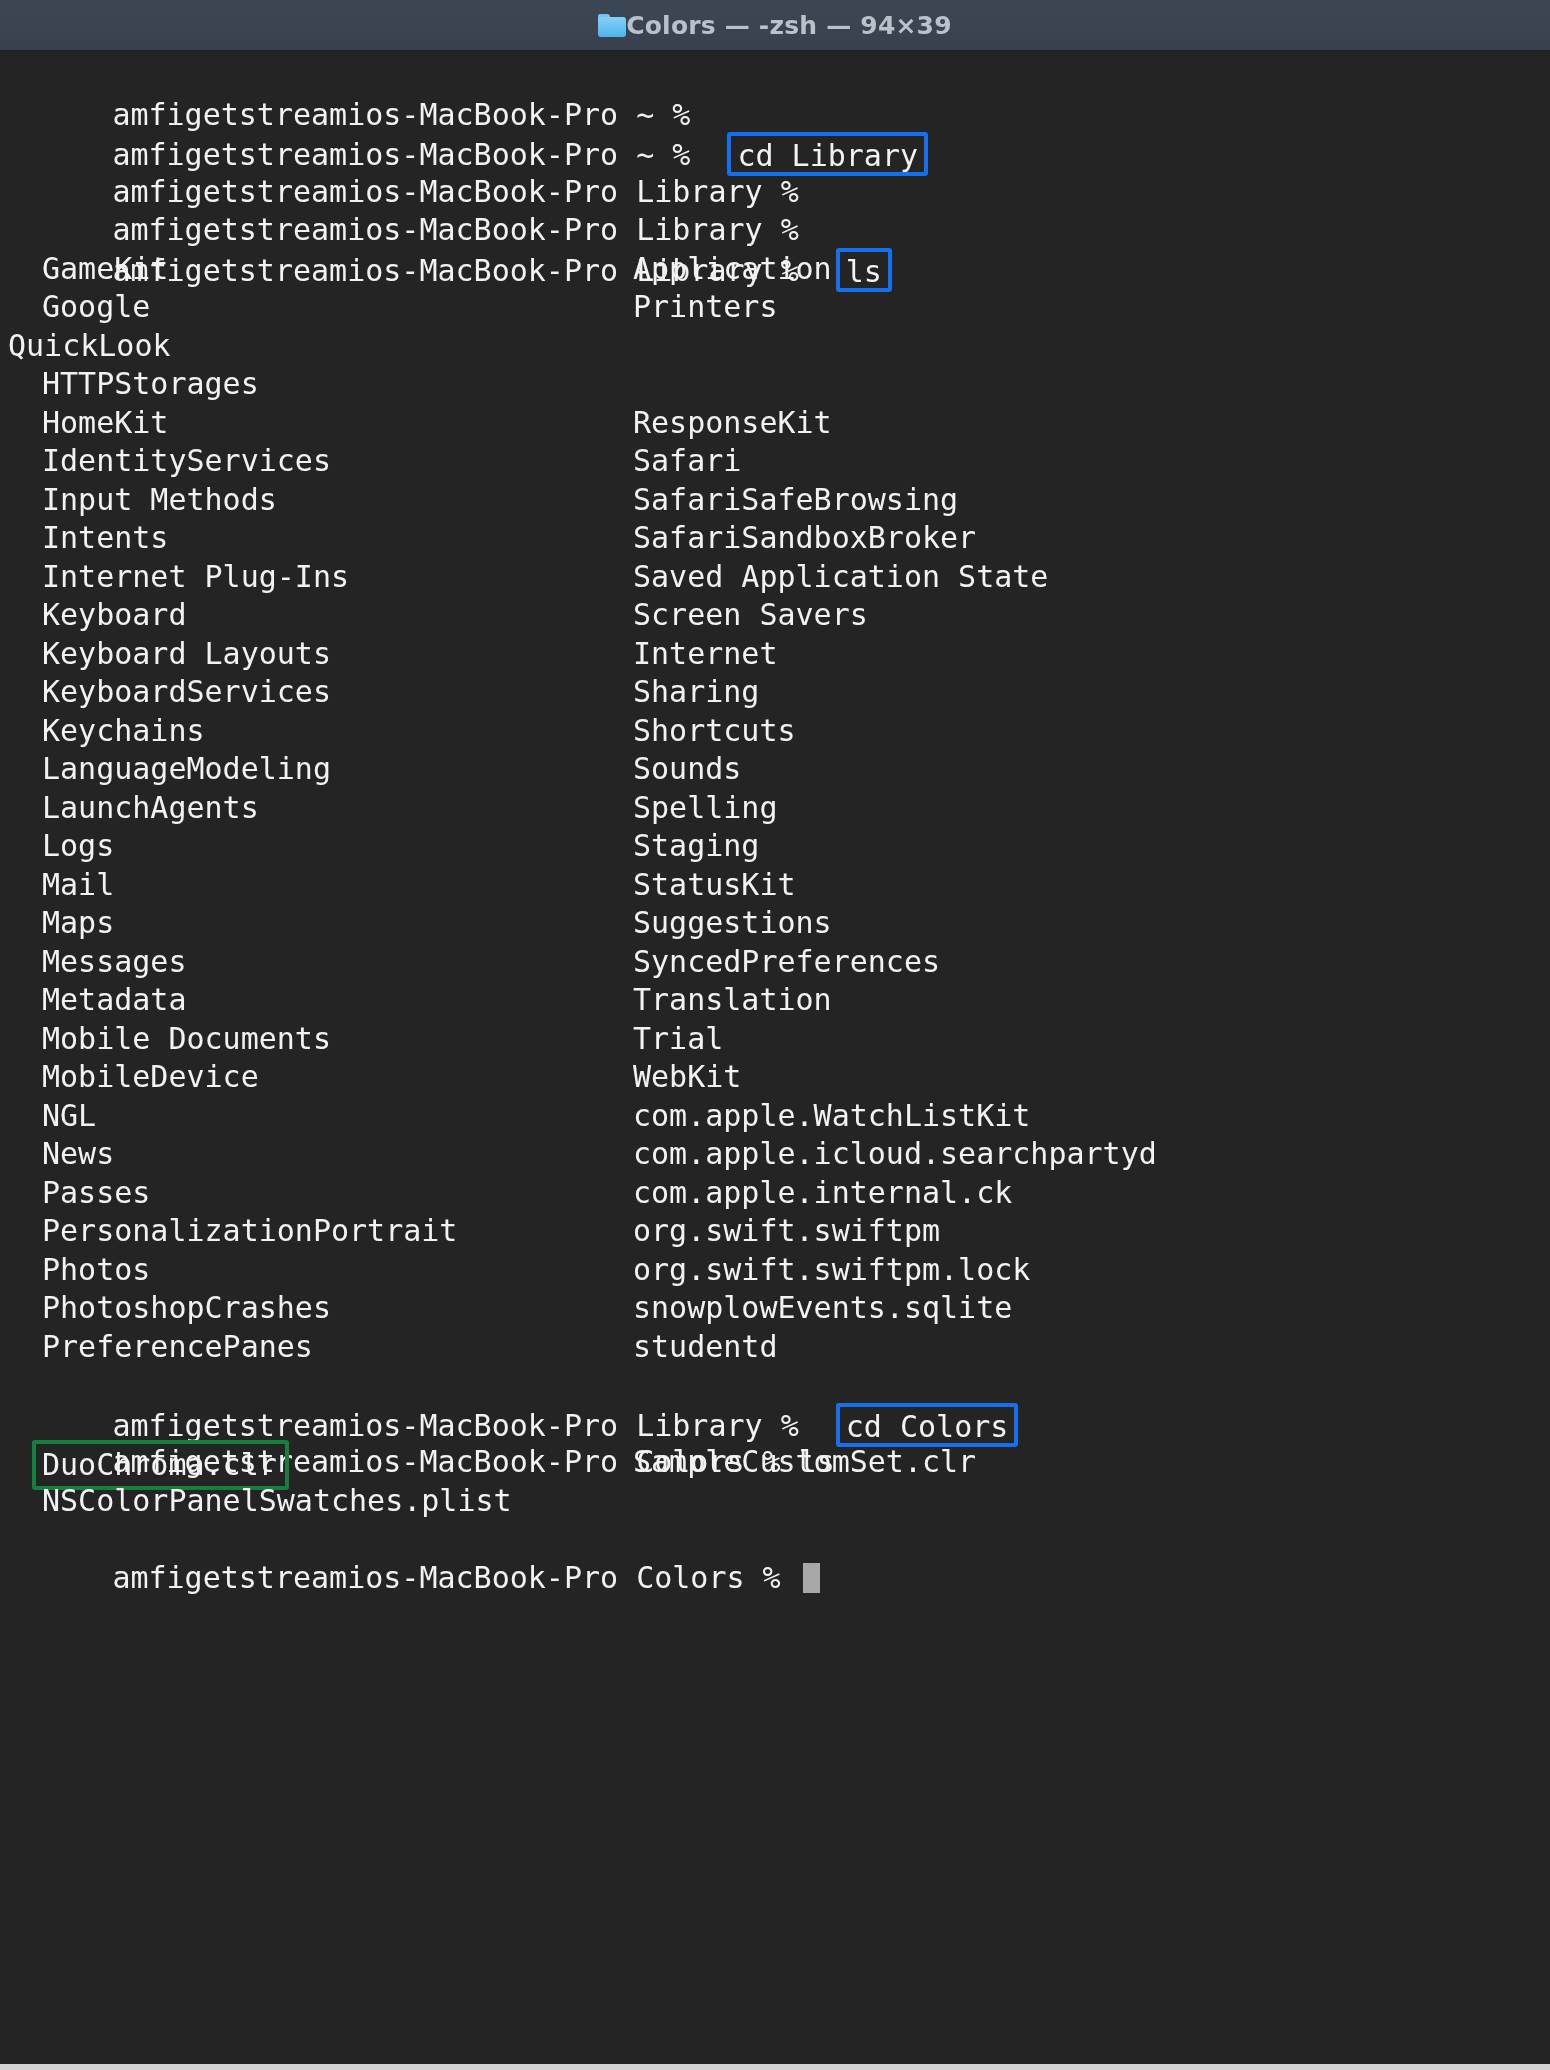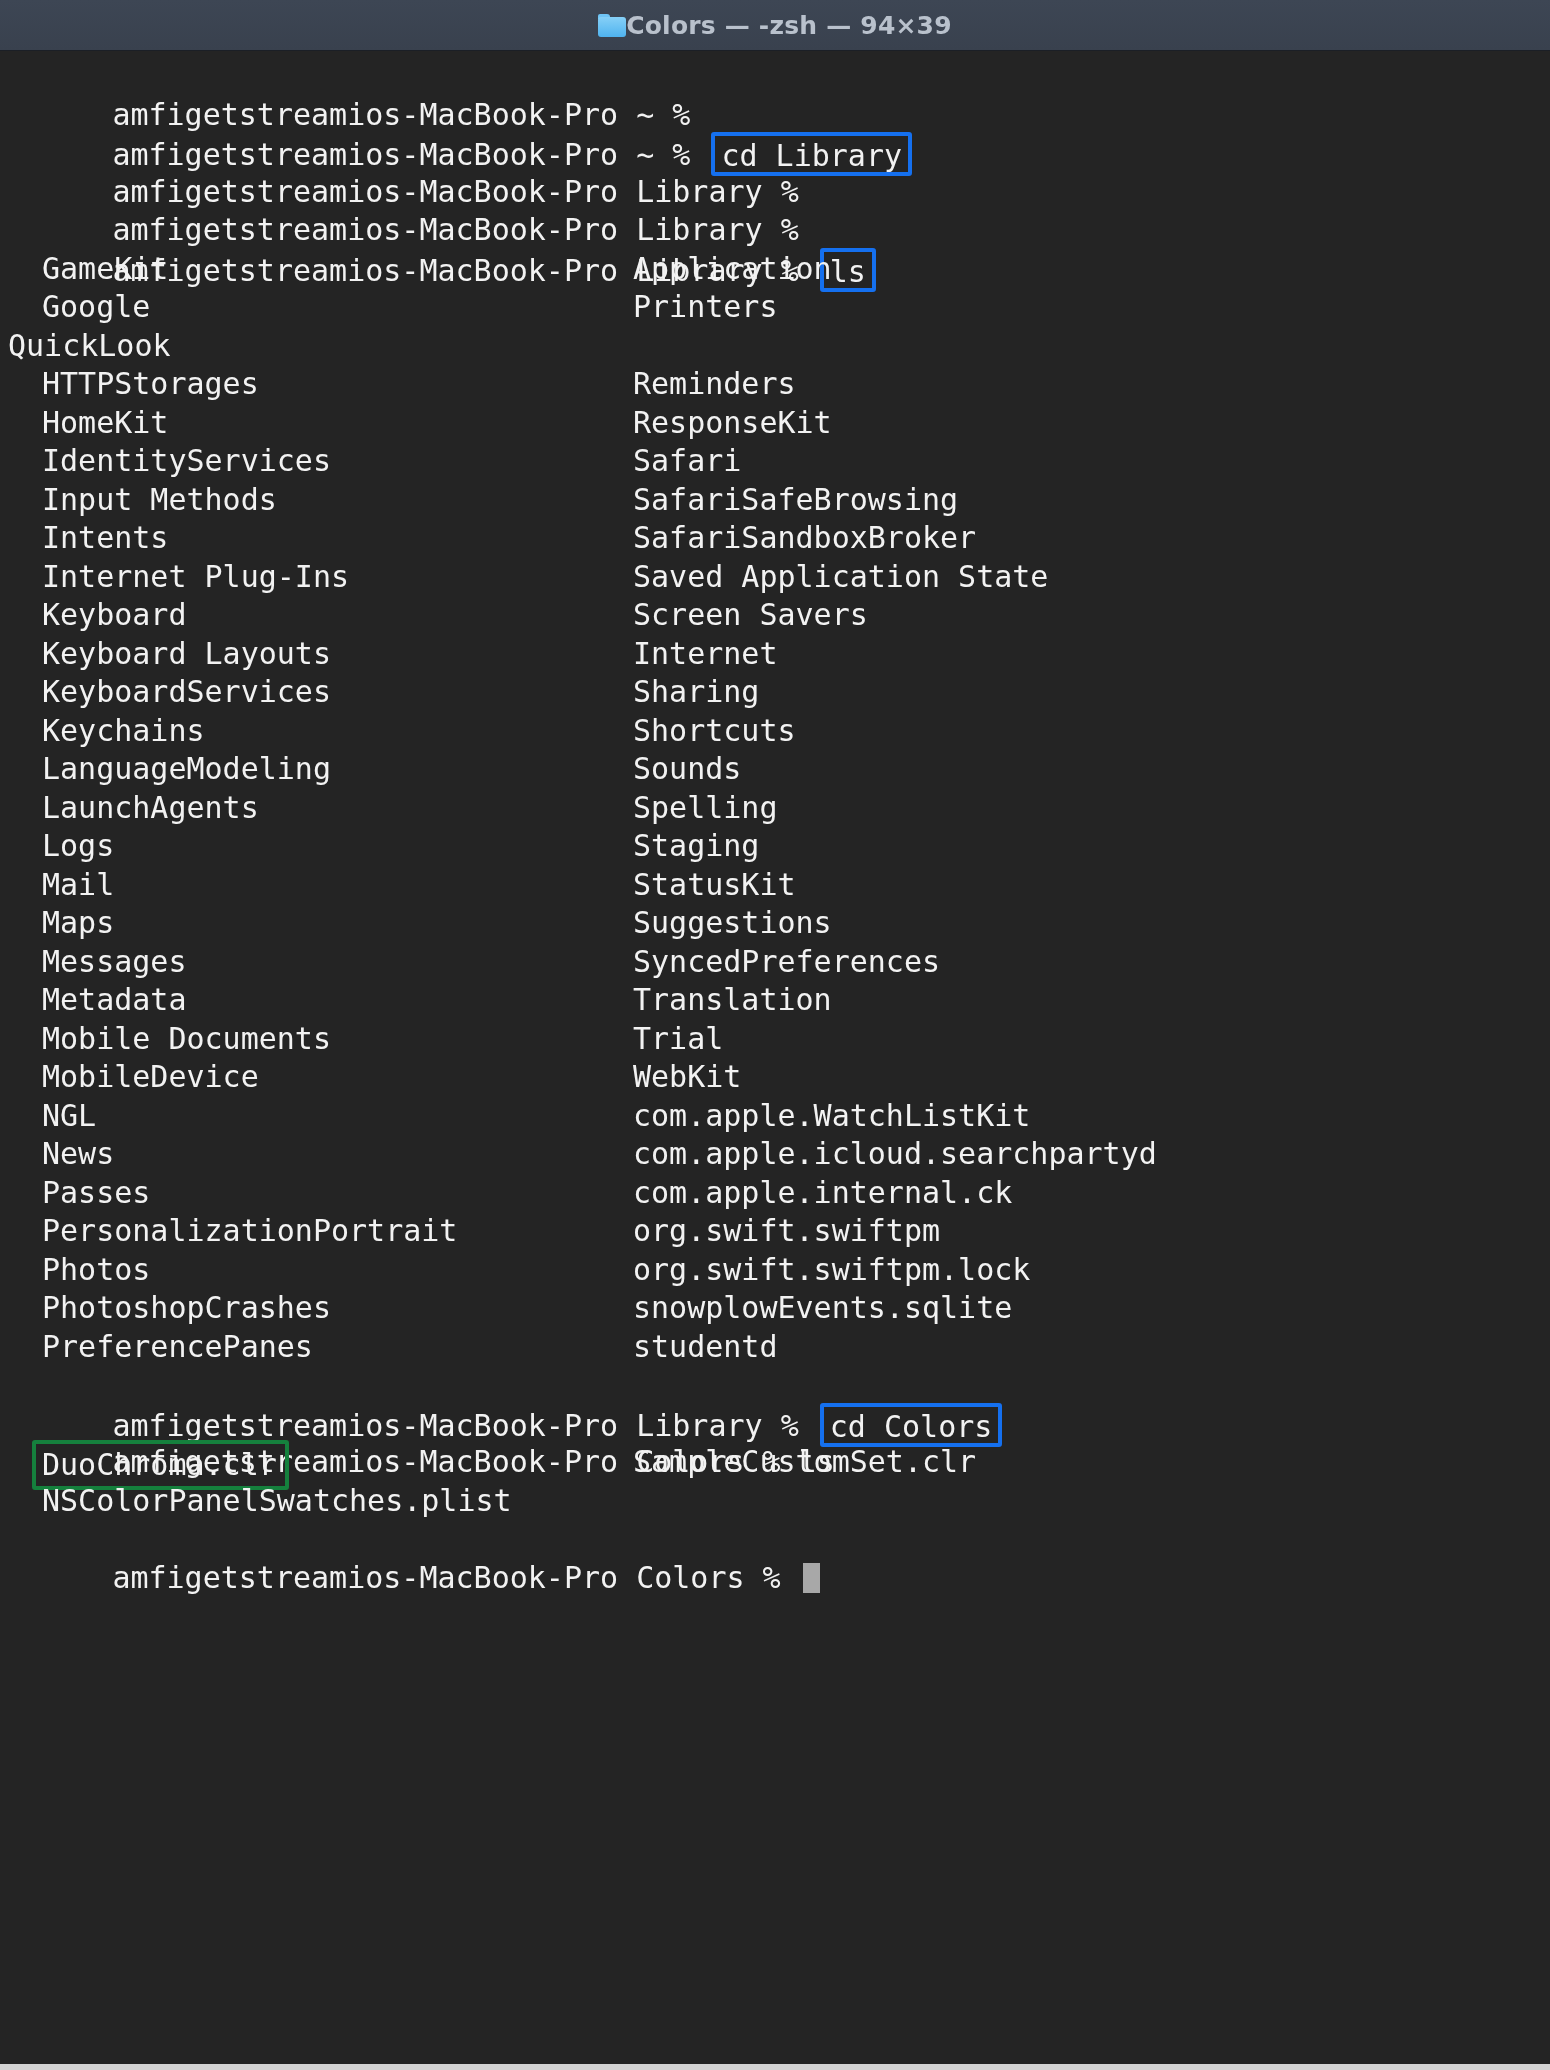--- a/index.html
+++ b/index.html
@@ -97,21 +97,21 @@
     padding-left: 4px;
     box-sizing: border-box;
   }
   .seg { white-space: pre; }
   
   .hl {
     display: inline-block;
     border: 4px solid #1570ef;
     border-radius: 3px;
     padding: 0 6px;
-    margin-left: 3px;
+    margin-left: 19px;
     line-height: 40px;
     height: 44px;
     vertical-align: middle;
     position: relative;
     top: -2px;
     box-sizing: border-box;
   }
   .hl-file {
     display: inline-block;
     border: 4px solid #15803d;
@@ -174,21 +174,21 @@
     </div>
 
     <div class="line">
       <span class="seg">amfigetstreamios-MacBook-Pro Library % </span><span class="hl">ls</span>
     </div>
 
     <div id="library-rows">
         <div class="line cols"><span class="c1">GameKit</span><span class="c2">Application</span></div>
         <div class="line cols"><span class="c1">Google</span><span class="c2">Printers</span></div>
         <div class="line cols"><span class="c2">QuickLook</span></div>
-        <div class="line cols"><span class="c1">HTTPStorages</span><span class="c2">Reminders</span></div>
+        <div class="line cols"><span class="c1">HTTPStorages</span></div>
         <div class="line cols"><span class="c1">HomeKit</span><span class="c2">ResponseKit</span></div>
         <div class="line cols"><span class="c1">IdentityServices</span><span class="c2">Safari</span></div>
         <div class="line cols"><span class="c1">Input Methods</span><span class="c2">SafariSafeBrowsing</span></div>
         <div class="line cols"><span class="c1">Intents</span><span class="c2">SafariSandboxBroker</span></div>
         <div class="line cols"><span class="c1">Internet Plug-Ins</span><span class="c2">Saved Application State</span></div>
         <div class="line cols"><span class="c1">Keyboard</span><span class="c2">Screen Savers</span></div>
         <div class="line cols"><span class="c1">Keyboard Layouts</span><span class="c2">Internet</span></div>
         <div class="line cols"><span class="c1">KeyboardServices</span><span class="c2">Sharing</span></div>
         <div class="line cols"><span class="c1">Keychains</span><span class="c2">Shortcuts</span></div>
         <div class="line cols"><span class="c1">LanguageModeling</span><span class="c2">Sounds</span></div>

